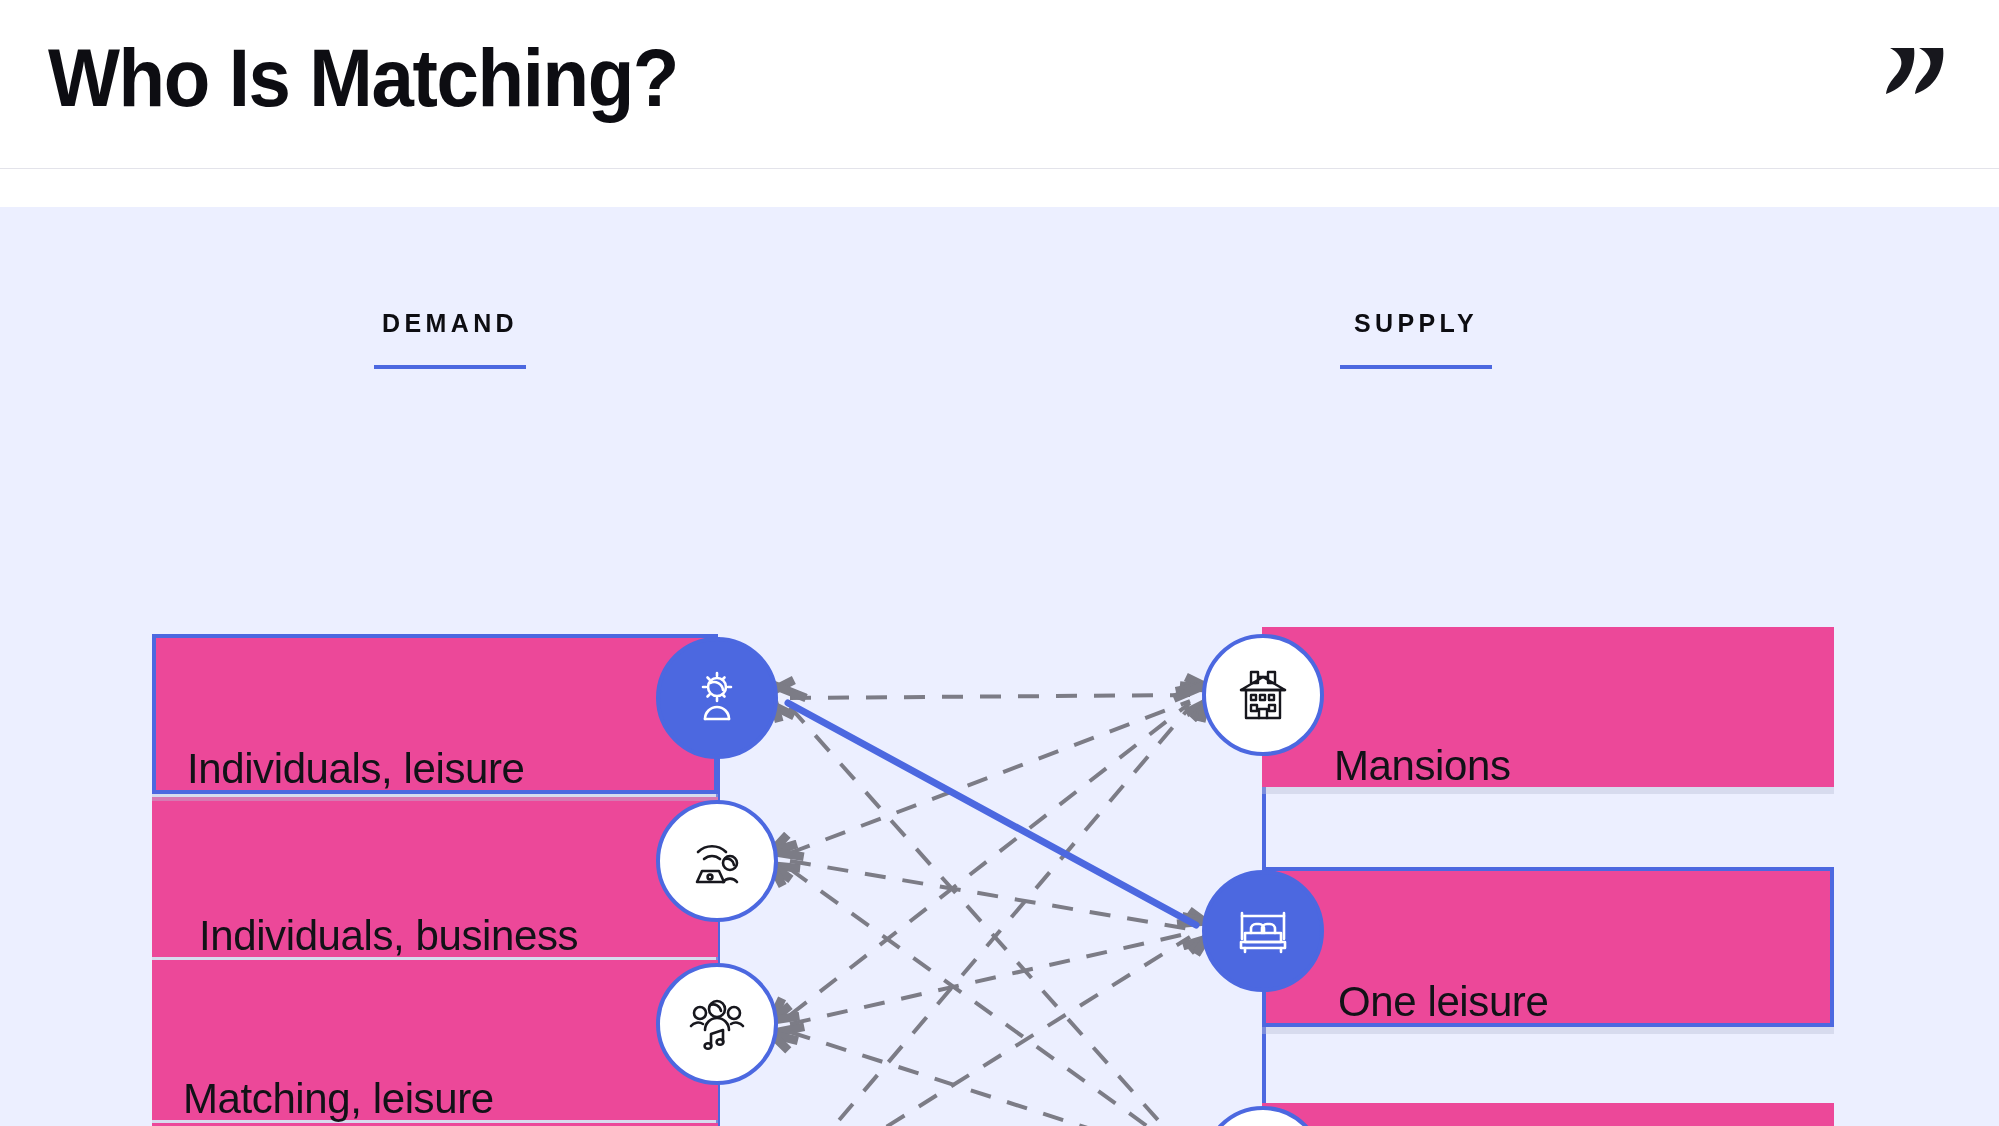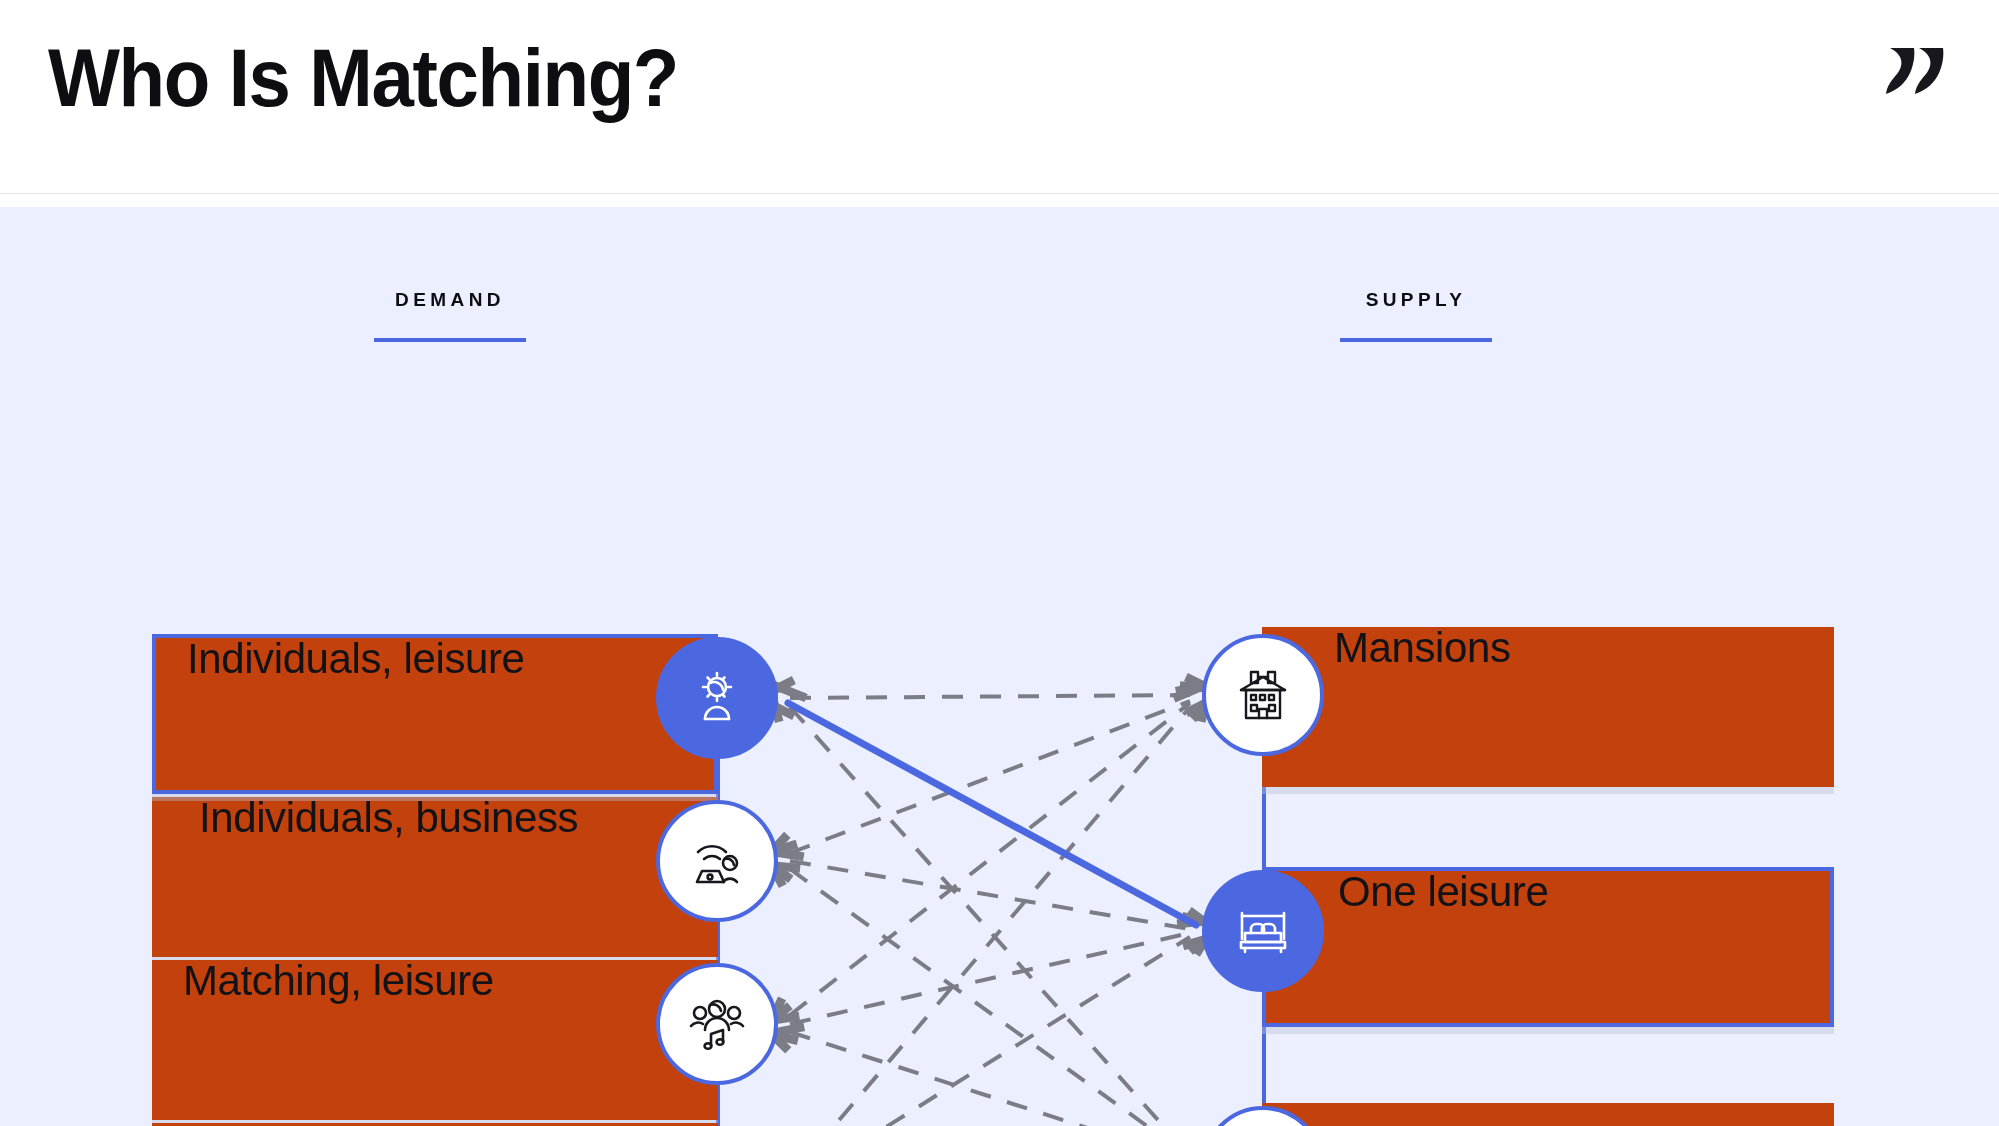--- a/index.html
+++ b/index.html
@@ -6,21 +6,21 @@
   html,body { width:1999px; height:1126px; }
   body {
     font-family:"Liberation Sans","DejaVu Sans",sans-serif;
     background:#ffffff;
     overflow:hidden;
     position:relative;
   }
 
   
   #header {
-    position:absolute; left:0; top:0; width:1999px; height:194px;
+    position:absolute; left:0; top:0; width:1999px; height:169px;
     background:#ffffff;
     border-bottom:1px solid #e3e3ea;
   }
   #page-title {
     position:absolute; left:48px; top:32px;
     font-size:82px;
     font-weight:700;
     letter-spacing:-1.5px;
     color:#0d0d12;
     line-height:1.12;
@@ -40,26 +40,27 @@
     overflow:hidden;
   }
 
   
   .col-head {
     position:absolute;
     text-align:center;
     width:340px;
   }
   .col-head .col-label {
-    font-size:19px;
+    font-size:25px;
     font-weight:700;
     letter-spacing:4.4px;
     color:#0d0d12;
     display:block;
     white-space:nowrap;
+    margin-top:20px;
   }
   .col-head .col-rule {
     display:block;
     margin:27px auto 0;
     width:152px; height:4px;
     background:#4c68e0;
   }
   #head-demand { left:280px; top:82px; }
   #head-supply { left:1246px; top:82px; }
 
@@ -75,24 +76,24 @@
   
   #edges {
     position:absolute; left:0; top:0; width:1999px; height:919px;
     pointer-events:none;
   }
 
   
   .card {
     position:absolute;
     height:160px;
-    background:#c2410c;
+    background:#ec4899;
     box-shadow:0 7px 0 0 rgba(185,190,215,0.42);
     display:flex;
-    align-items:flex-start;
+    align-items:flex-end;
   }
   .card.left  { left:152px;  width:566px; }
   .card.right { left:1262px; width:572px; }
   .card.active {
     border:4px solid #4c68e0;
     box-shadow:0 7px 0 0 rgba(185,190,215,0.42);
     z-index:4;
   }
   .card-label {
     font-size:42px;

